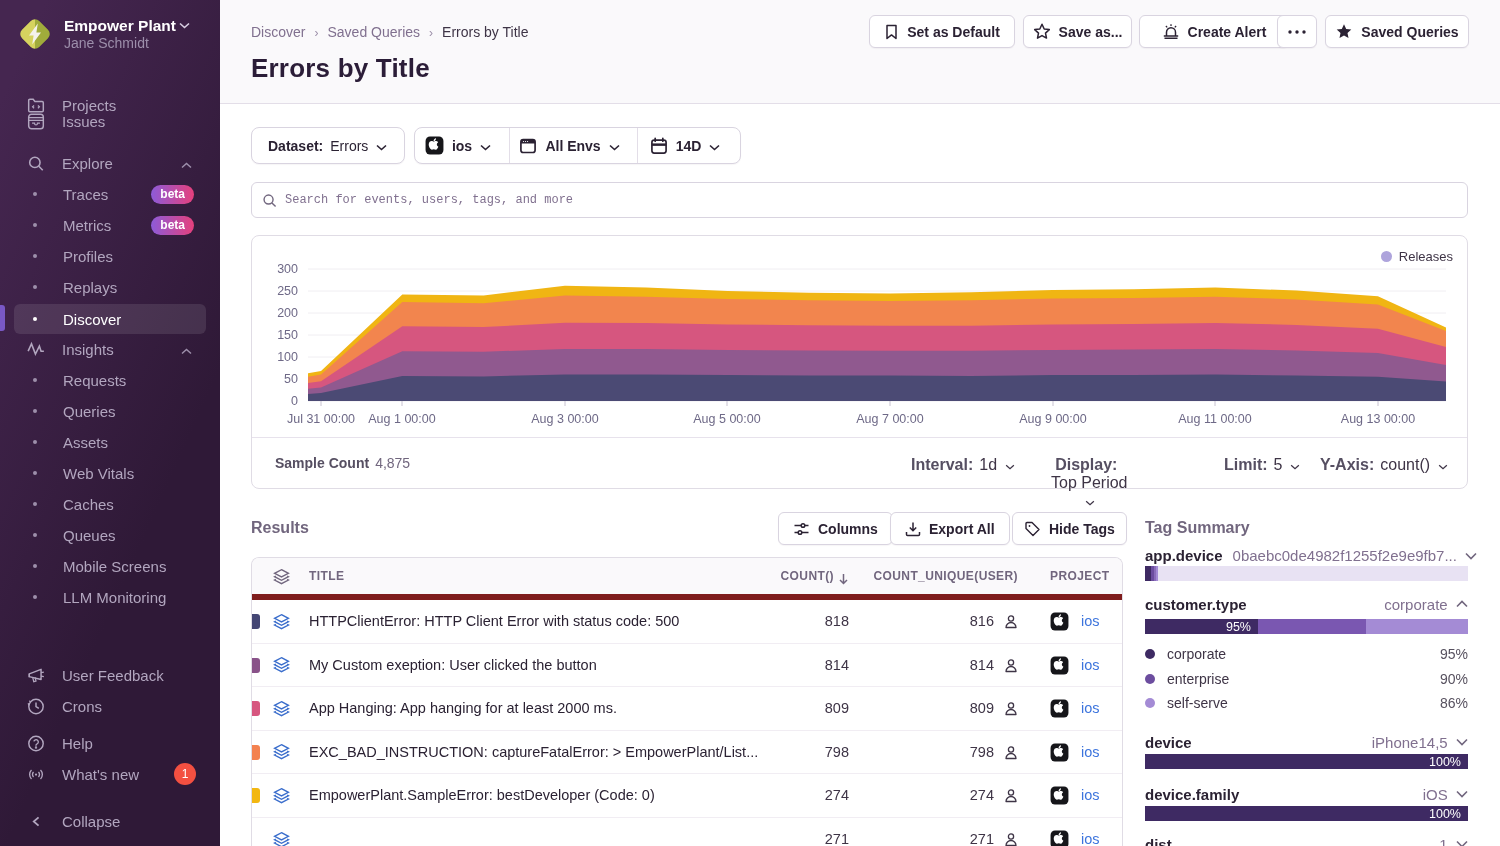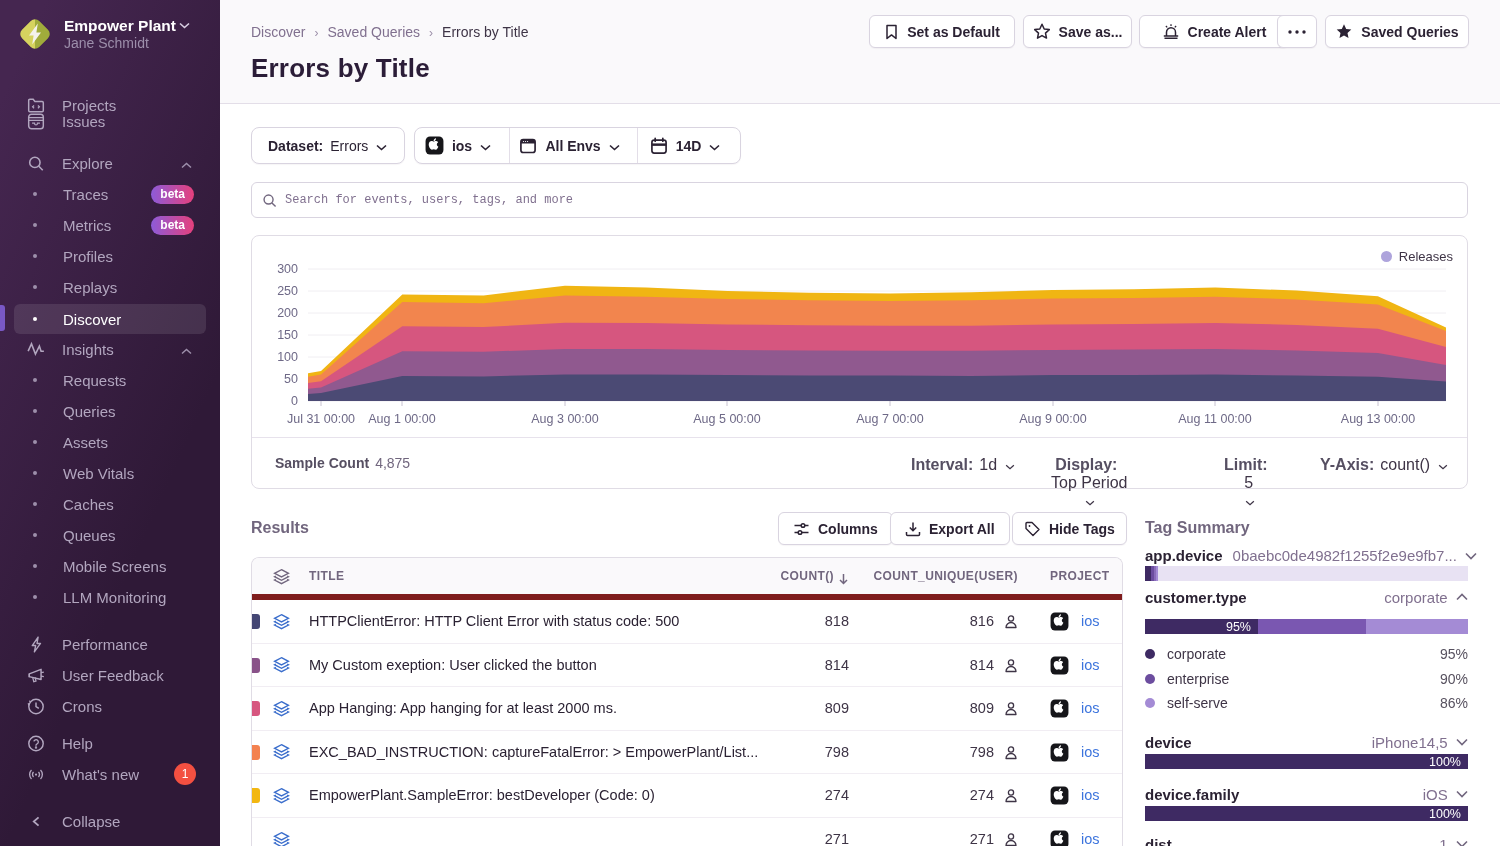--- a/index.html
+++ b/index.html
@@ -134,25 +134,20 @@
           </svg></span></div>
   <div class="sitem" style="top:365px;"><span class="dot"></span>Requests</div>
   <div class="sitem" style="top:396px;"><span class="dot"></span>Queries</div>
   <div class="sitem" style="top:427px;"><span class="dot"></span>Assets</div>
   <div class="sitem" style="top:458px;"><span class="dot"></span>Web Vitals</div>
   <div class="sitem" style="top:489px;"><span class="dot"></span>Caches</div>
   <div class="sitem" style="top:520px;"><span class="dot"></span>Queues</div>
   <div class="sitem" style="top:551px;"><span class="dot"></span>Mobile Screens</div>
   <div class="sitem" style="top:582px;"><span class="dot"></span>LLM Monitoring</div>
 
-  <div class="sitem" style="top:629px;"><span class="ic">
-          <svg width="17" height="17" viewBox="0 0 16 16" fill="none" stroke="#b2a6bf" stroke-width="1.3">
-            <path d="M9.5 1 4 9h3.2L6 15l5.8-8H8.5z" stroke-linejoin="round"></path>
-          </svg>
-        </span>Performance</div>
   <div class="sitem" style="top:660px;"><span class="ic">
           <svg width="19" height="19" viewBox="0 0 16 16" fill="none" stroke="#b2a6bf" stroke-width="1.3">
             <path d="M2 6.5 12.5 2.5v9L2 9z" stroke-linejoin="round"></path>
             <path d="M2 6.5v3M12.5 5.5 15 5M12.5 8.5 15 9M5 9.5l1 4 2-.6-.8-3.2" stroke-width="1.1"></path>
           </svg>
         </span>User Feedback</div>
   <div class="sitem" style="top:691px;"><span class="ic">
           <svg width="19" height="19" viewBox="0 0 16 16" fill="none" stroke="#b2a6bf" stroke-width="1.3">
             <circle cx="8" cy="8" r="6.4"></circle>
             <path d="M8 4.5V8l2.5 1.6"></path>
@@ -319,21 +314,21 @@
                 <path d="M1 1.5 5.5 5.5 10 1.5"></path>
               </svg></span>
           </div>
         <div class="cfr" style="position:absolute; left:793px; top:220px;flex-direction:column;">
             <span class="lbl">Display:</span>
             <span class="val">Top Period</span>
             <span class="cv"><svg width="10" height="6" viewBox="0 0 11 7" fill="none" stroke="#3e3446" stroke-width="1.5">
                 <path d="M1 1.5 5.5 5.5 10 1.5"></path>
               </svg></span>
           </div>
-        <div class="cfr" style="position:absolute; left:972px; top:220px;flex-direction:column;">
+        <div class="cfr" style="position:absolute; left:972px; top:220px;">
             <span class="lbl">Limit:</span>
             <span class="val">5</span>
             <span class="cv"><svg width="10" height="6" viewBox="0 0 11 7" fill="none" stroke="#3e3446" stroke-width="1.5">
                 <path d="M1 1.5 5.5 5.5 10 1.5"></path>
               </svg></span>
           </div>
         <div class="cfr" style="position:absolute; left:1068px; top:220px;">
             <span class="lbl">Y-Axis:</span>
             <span class="val">count()</span>
             <span class="cv"><svg width="10" height="6" viewBox="0 0 11 7" fill="none" stroke="#3e3446" stroke-width="1.5">
@@ -515,21 +510,21 @@
               <path d="M1 1.5 6 6.5 11 1.5"></path>
             </svg></span>
         </div>
     <div class="tagbar" style="top:55px;">
           <div style="width:6px; background:#3e2a63;"></div>
           <div style="width:3px; background:#6c4d9f;"></div>
           <div style="width:2px; background:#8a6cba;"></div>
           <div style="width:2px; background:#a48bd5;"></div>
           <div style="flex:1; background:#e8e2f3;"></div>
         </div>
-    <div class="tagrow" style="top:77px;text-align:right;">
+    <div class="tagrow" style="top:84px;text-align:right;">
           <span class="k">customer.type</span>
           <span class="v">corporate&nbsp;&nbsp;<svg width="12" height="8" viewBox="0 0 12 8" fill="none" stroke="#71667e" stroke-width="1.6">
               <path d="M1 6.5 6 1.5 11 6.5"></path>
             </svg></span>
         </div>
     <div class="tagbar" style="top:108px;">
           <div style="width:113px; background:#3e2a63;">
             <span style="margin-right:7px;">95%</span>
           </div>
           <div style="width:108px; background:#7a57b1;"></div>

